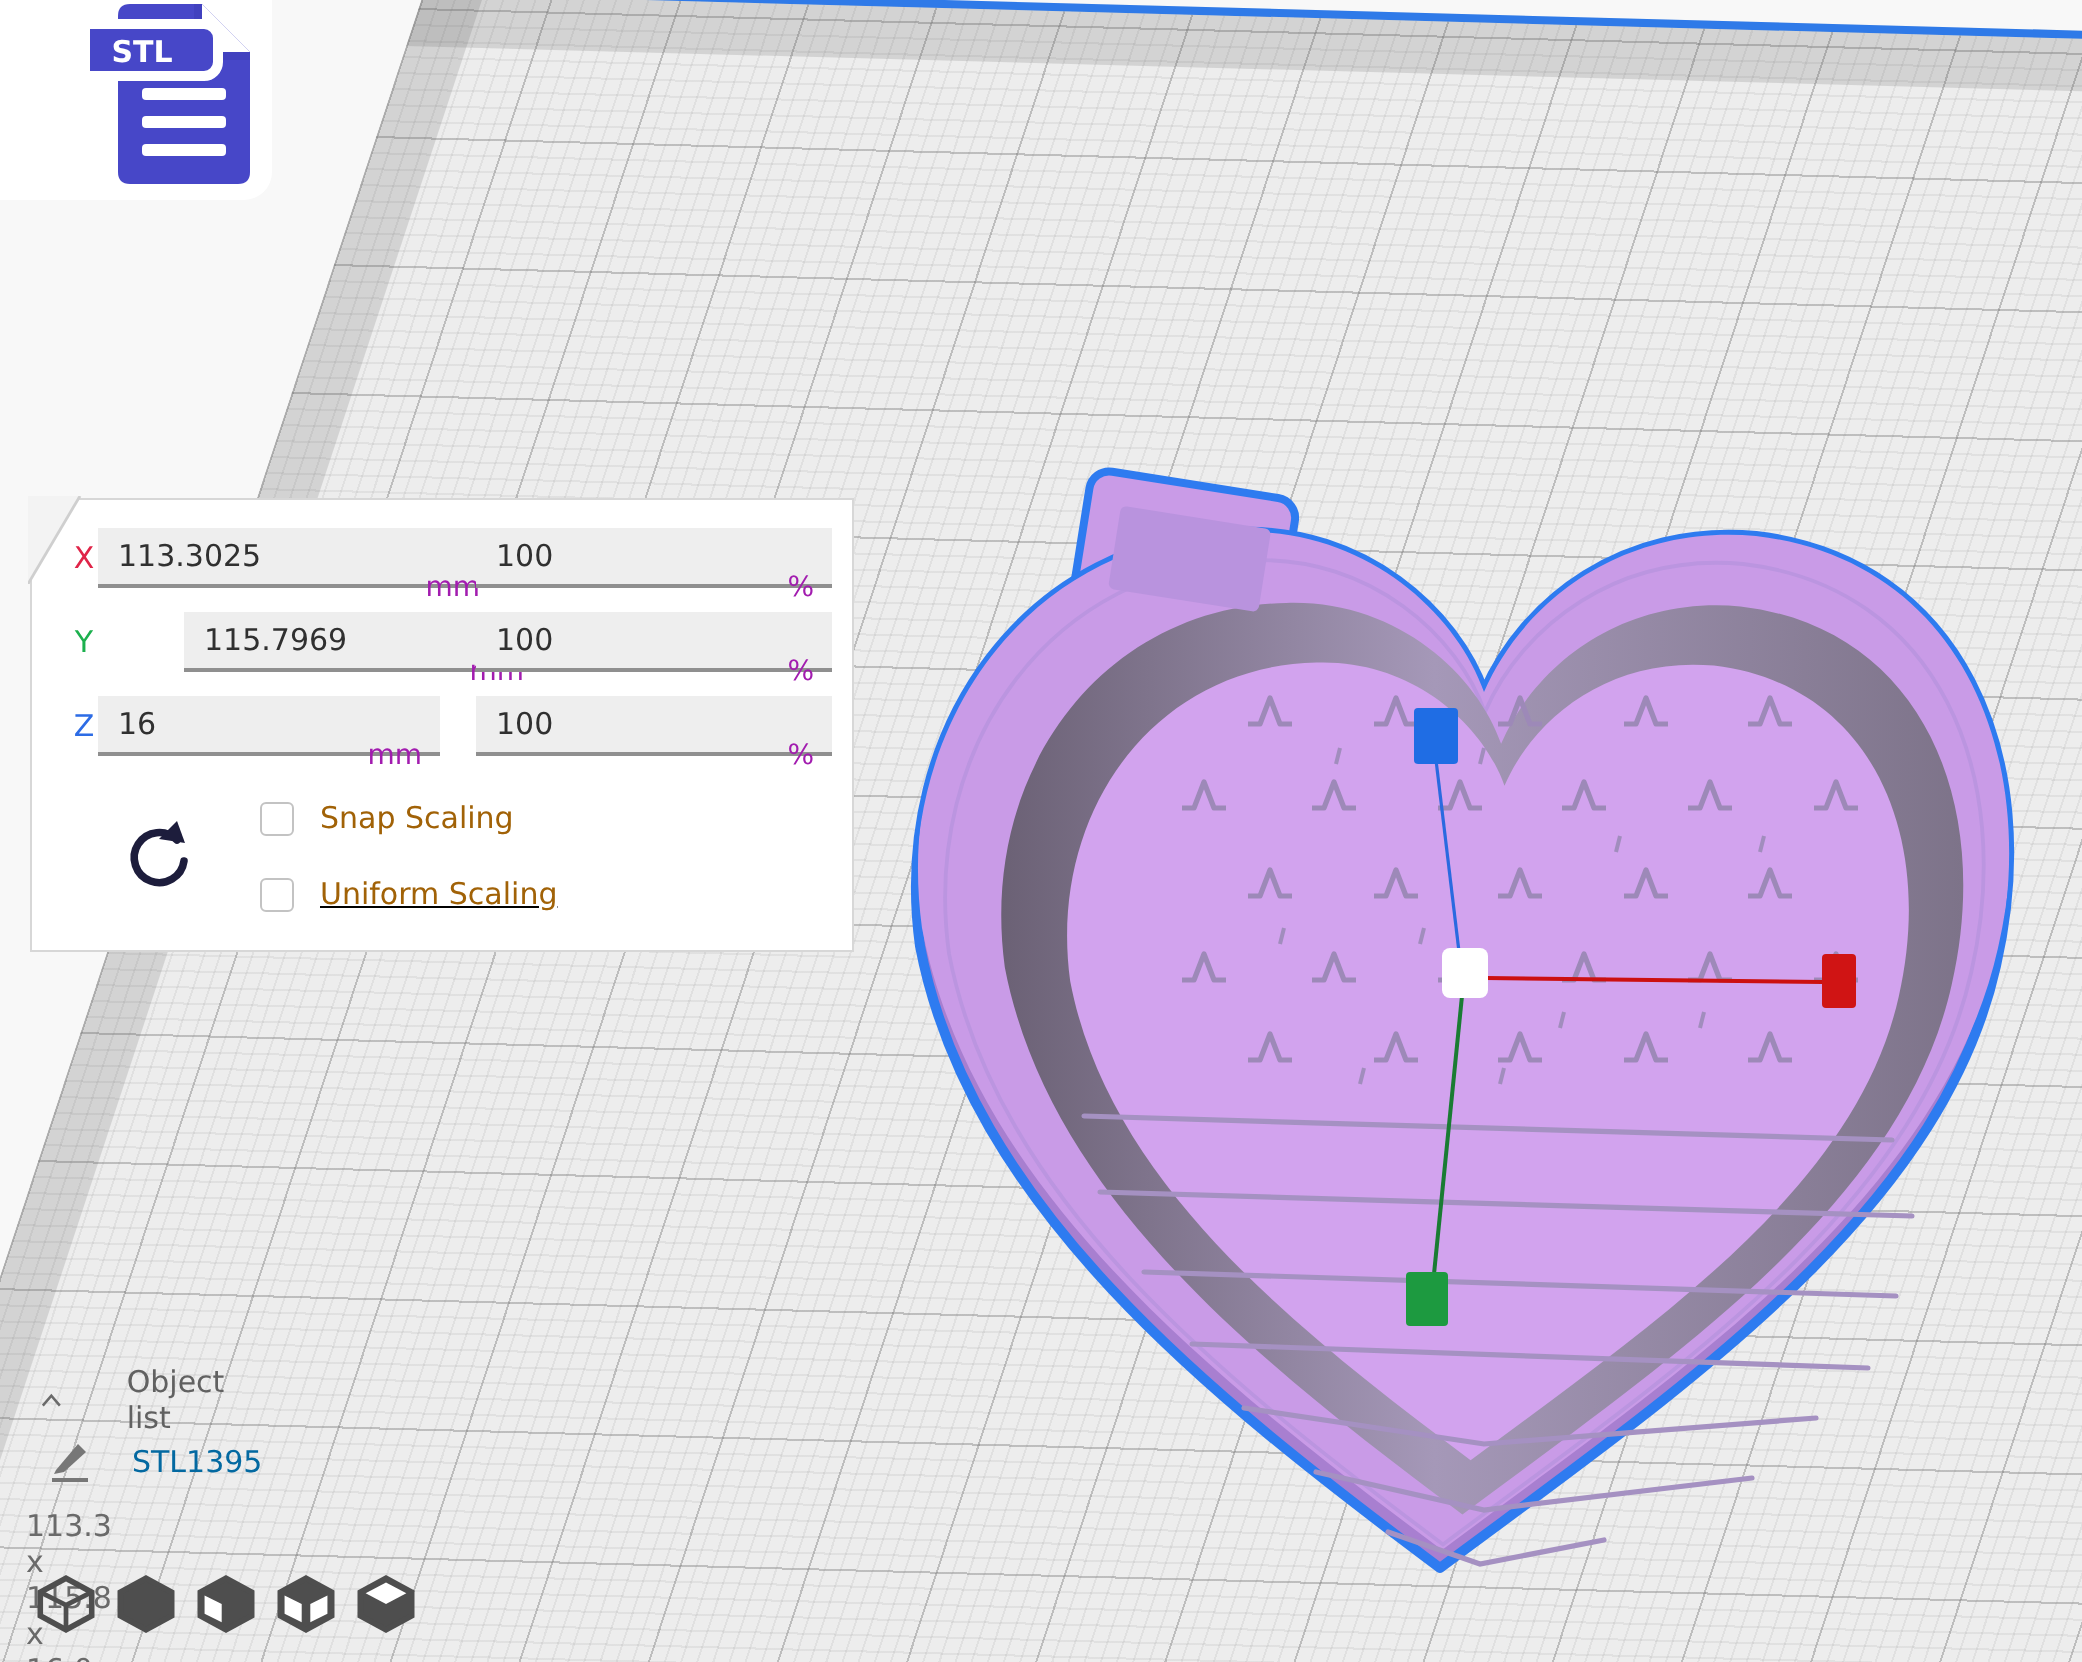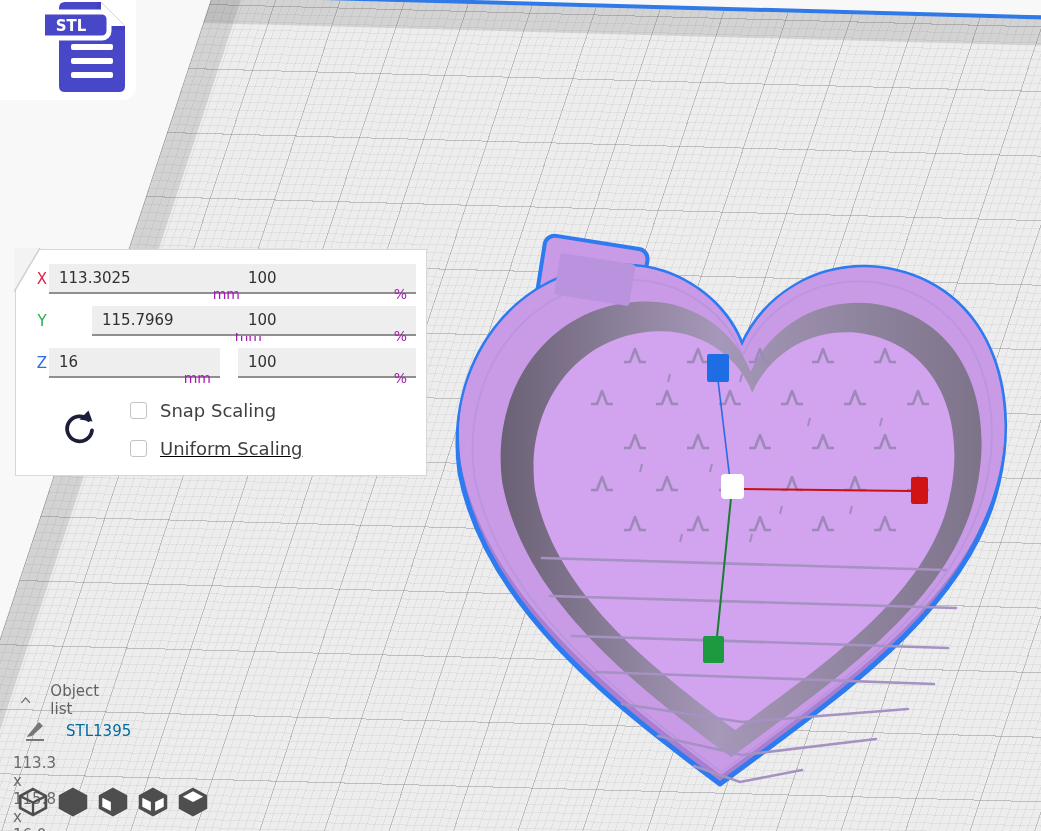--- a/index.html
+++ b/index.html
@@ -44,27 +44,27 @@
     width:100%;height:30px;box-sizing:border-box;background:#eeeeee;border:none;
     border-bottom:2px solid #8f8f8f;font-family:"DejaVu Sans","Liberation Sans",sans-serif;
     font-size:15px;color:#303030;padding:0 40px 0 10px;border-radius:0;
   }
   .field-unit{position:absolute;right:9px;top:16px;line-height:28px;font-size:14px;color:#a21caf;pointer-events:none;}
   .chk-row{position:absolute;display:flex;align-items:center;gap:13px;}
   .chk-row input{
     appearance:none;-webkit-appearance:none;width:17px;height:17px;margin:0;
     background:#fff;border:1px solid #c3c3c3;border-radius:3px;cursor:pointer;
   }
-  .chk-row label{font-size:18px;color:#404040;}
+  .chk-row label{font-size:15px;color:#a16207;}
   #reset-btn{position:absolute;left:44px;top:158px;width:40px;height:44px;background:none;border:none;cursor:pointer;padding:0;}
 
   
   #object-list{position:absolute;left:0;top:676px;z-index:20;color:#616161;}
   .ol-row{position:absolute;display:flex;align-items:center;}
-  #ol-header{left:20px;top:6px;gap:19px;cursor:pointer;}
+  #ol-header{left:20px;top:6px;gap:32px;cursor:pointer;}
   #ol-header span{font-size:15px;}
   #ol-item{left:22px;top:42px;gap:18px;cursor:pointer;}
   #ol-item span{font-size:15px;color:#0369a1;}
   #ol-dims{left:13px;top:78px;font-size:15px;color:#6a6a6a;}
   #mesh-type-bar{position:absolute;left:18px;top:786px;display:flex;gap:10px;z-index:20;}
   .mesh-btn{width:30px;height:32px;background:none;border:none;padding:0;cursor:pointer;}
 </style>
 </head>
 <body>
 

